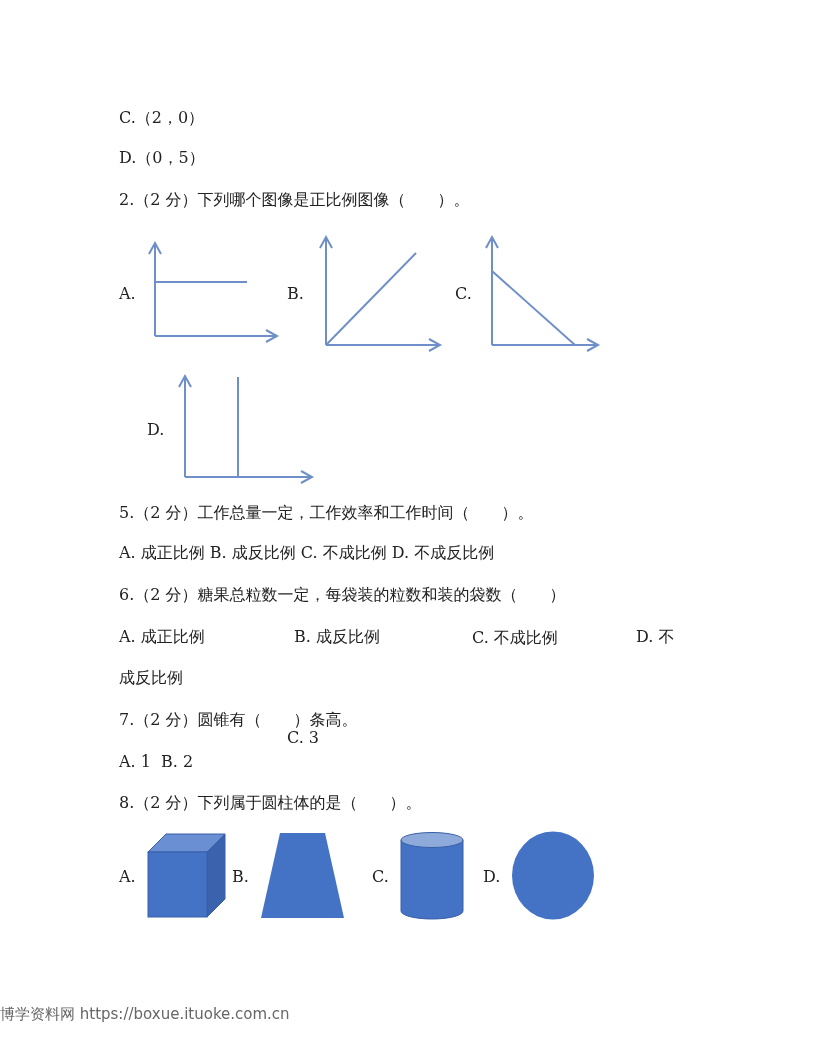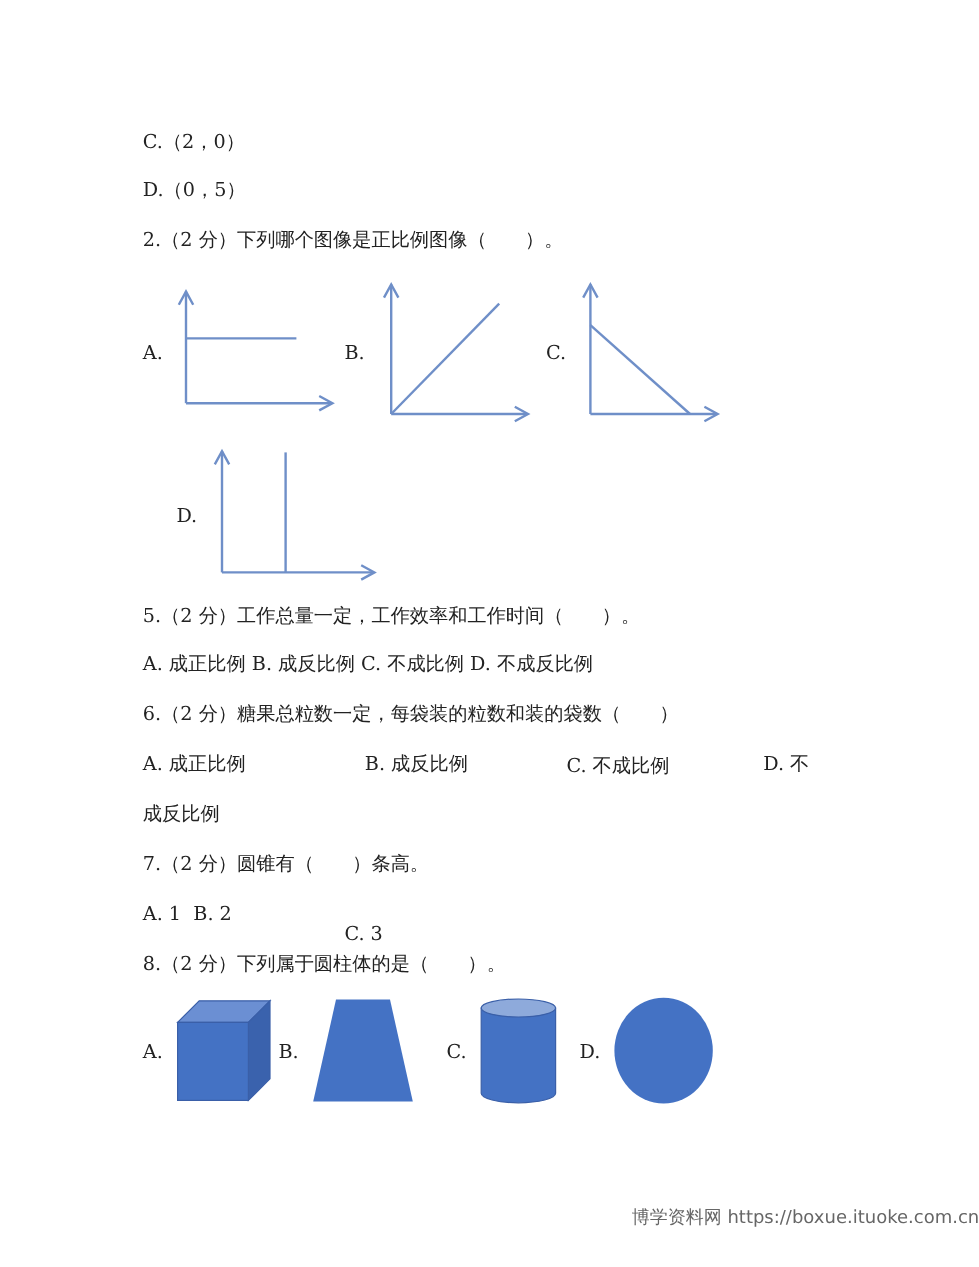--- a/index.html
+++ b/index.html
@@ -1,21 +1,21 @@
 <!DOCTYPE html>
 <html><head>
   <meta charset="utf-8">
   <style>
     html, body { margin: 0; padding: 0; background: #ffffff; }
     body { width: 816px; height: 1056px; position: relative; overflow: hidden;
       font-family: "DejaVu Serif", "Liberation Serif", serif; color: #222; font-size: 16px; }
     .line { position: absolute; left: 119px; white-space: pre; line-height: 20px; }
     .abs { position: absolute; white-space: pre; line-height: 20px; }
     svg { position: absolute; overflow: visible; }
-    .footer { position: absolute; left: 0; width: 816px; top: 1005px; text-align: right;
+    .footer { position: absolute; left: 0; width: 816px; top: 1005px; text-align: left;
       font-family: "DejaVu Sans", "Liberation Sans", sans-serif; font-size: 15px; color: #666; }
   </style>
 </head>
 <body>
 
 <div class="line" style="top:108px">C.（2，0）</div>
 <div class="line" style="top:148px">D.（0，5）</div>
 
 <div class="line" style="top:190px">2.（2 分）下列哪个图像是正比例图像（　　）。</div>
 
@@ -61,28 +61,28 @@
     <polyline points="131,99 142,105 131,111"></polyline>
     <line x1="68" y1="105" x2="68" y2="5"></line>
   </g>
 </svg>
 
 <div class="line" style="top:503px">5.（2 分）工作总量一定，工作效率和工作时间（　　）。</div>
 <div class="line" style="top:543px">A. 成正比例 B. 成反比例 C. 不成比例 D. 不成反比例</div>
 
 <div class="line" style="top:585px">6.（2 分）糖果总粒数一定，每袋装的粒数和装的袋数（　　）</div>
 <div class="abs" style="left:119px;top:627px">A. 成正比例</div>
-<div class="abs" style="left:304px;top:627px">B. 成反比例</div>
+<div class="abs" style="left:294px;top:627px">B. 成反比例</div>
 <div class="abs" style="left:472px;top:628px">C. 不成比例</div>
 <div class="abs" style="left:636px;top:627px">D. 不</div>
 <div class="line" style="top:668px">成反比例</div>
 
 <div class="line" style="top:710px">7.（2 分）圆锥有（　　）条高。</div>
 <div class="abs" style="left:119px;top:752px">A. 1  B. 2</div>
-<div class="abs" style="left:287px;top:768px">C. 3</div>
+<div class="abs" style="left:287px;top:728px">C. 3</div>
 
 <div class="line" style="top:793px">8.（2 分）下列属于圆柱体的是（　　）。</div>
 
 <div class="abs" style="left:119px;top:867px">A.</div>
 <svg style="left:148px;top:834px" width="80" height="84">
   <polygon points="0,18 18,0 77,0 59,18" fill="#6b8fd3" stroke="#3a5fa8" stroke-width="1"></polygon>
   <polygon points="59,18 77,0 77,65 59,83" fill="#3a62ad" stroke="#3a5fa8" stroke-width="1"></polygon>
   <rect x="0" y="18" width="59" height="65" fill="#4472c4" stroke="#3a5fa8" stroke-width="1"></rect>
 </svg>
 

